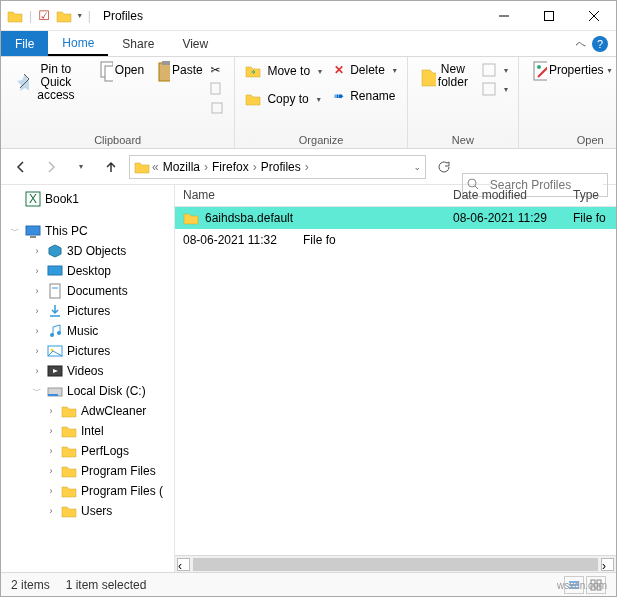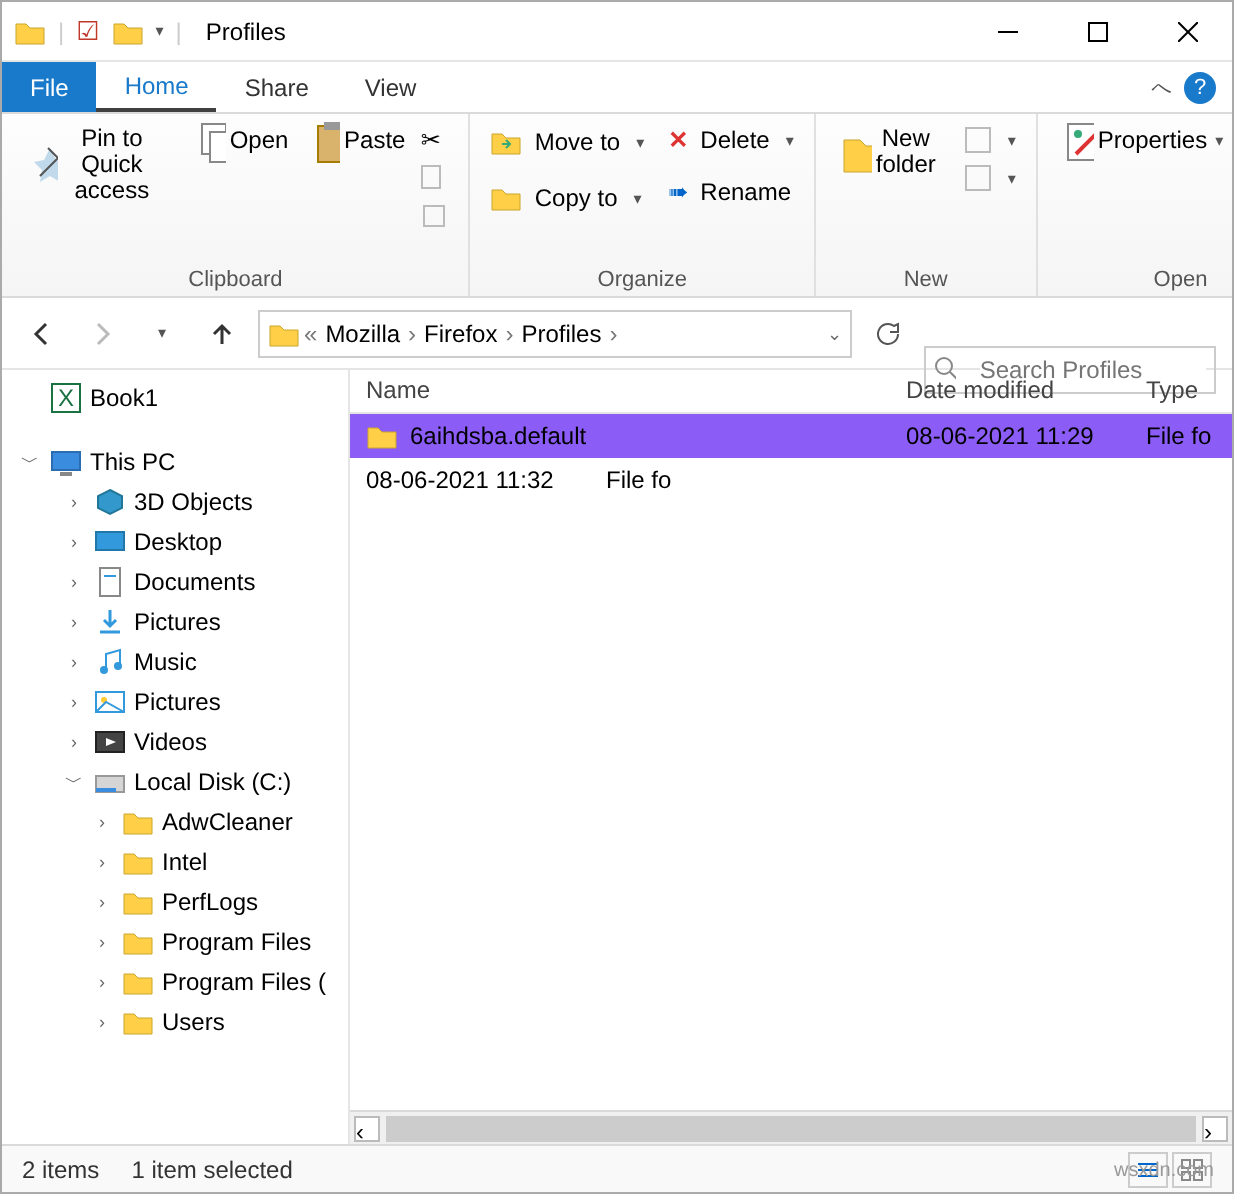--- a/index.html
+++ b/index.html
@@ -7,21 +7,21 @@
 .titlebar { height: 30px; display: flex; align-items: center; background: #fff; border-bottom: 1px solid #e5e5e5; }
 .qat { display: flex; align-items: center; padding: 0 6px; gap: 6px; }
 .win-title { flex: 1; padding-left: 6px; color: #000; }
 .win-controls { display: flex; }
 .win-btn { width: 45px; height: 29px; display: flex; align-items: center; justify-content: center; }
 svg { display: block; }
 
 .ribbon-tabs { height: 26px; display: flex; align-items: stretch; border-bottom: 1px solid #dadada; background: #fff; }
 .rtab { padding: 0 14px; display: flex; align-items: center; color: #333; cursor: default; }
 .rtab.file { background: #1979ca; color: #fff; }
-.rtab.active { border-bottom: 2px solid #404040; color: #1979ca; }
+.rtab.active { border-bottom: 2px solid #000000; color: #1979ca; }
 .help { margin-left: auto; display: flex; align-items: center; gap: 6px; padding-right: 8px; }
 .help-circle { width: 16px; height: 16px; border-radius: 50%; background: #1979ca; color: #fff; text-align: center; line-height: 16px; font-size: 11px; }
 
 .ribbon { height: 92px; background: linear-gradient(#fdfdfd,#f5f5f5); border-bottom: 1px solid #dadada; display: flex; }
 .group { border-right: 1px solid #e0e0e0; display: flex; flex-direction: column; padding: 4px 6px 2px 6px; }
 .group-body { flex: 1; display: flex; align-items: flex-start; gap: 4px; }
 .group-label { text-align: center; font-size: 11px; color: #555; padding-top: 2px; }
 .big-btn { display: flex; align-items: center; justify-content: flex-start; padding: 2px 6px; gap: 2px; text-align: center; line-height: 1.1; min-width: 44px; }
 .big-btn.sel { border: 1px solid #a5c8e8; background: #e6f2fb; border-radius: 2px; }
 .small-col { display: flex; flex-direction: column; gap: 1px; }
@@ -45,21 +45,21 @@
 .navitem.sub { padding-left: 30px; }
 .navitem.sub2 { padding-left: 44px; }
 .navitem.spacer { height: 12px; }
 .ico { width: 16px; height: 16px; display: inline-flex; align-items: center; justify-content: center; }
 
 .content { flex: 1; display: flex; flex-direction: column; overflow: hidden; }
 .cols { height: 22px; display: flex; border-bottom: 1px solid #e5e5e5; color: #444; }
 .col { padding: 3px 8px; border-right: 1px solid transparent; }
 .rows { flex: 1; overflow: auto; }
 .row { display: flex; align-items: center; height: 22px; }
-.row.selected { background: #8b5cf6; }
+.row.selected { background: #5eead4; }
 .cell { padding: 0 8px; white-space: nowrap; overflow: hidden; text-overflow: ellipsis; }
 .cell.name { display: flex; align-items: center; gap: 6px; }
 
 .hscroll { height: 17px; background: #f0f0f0; border-top: 1px solid #dadada; display:flex; align-items:center; justify-content:flex-end; padding:0 2px; gap:2px;}
 .sq { width:13px;height:13px; border:1px solid #bbb; background:#fff;}
 .statusbar { height: 24px; border-top: 1px solid #dadada; display: flex; align-items: center; padding: 0 10px; gap: 16px; font-size: 11.5px; color: #333; background: #f9f9f9; }
 .status-right { margin-left:auto; display:flex; gap:2px;}
 .view-toggle{width:20px;height:18px;border:1px solid #ccc;display:flex;align-items:center;justify-content:center;}
 .watermark { position:absolute; bottom:6px; right:10px; font-size:10px; color:#999;}
 

